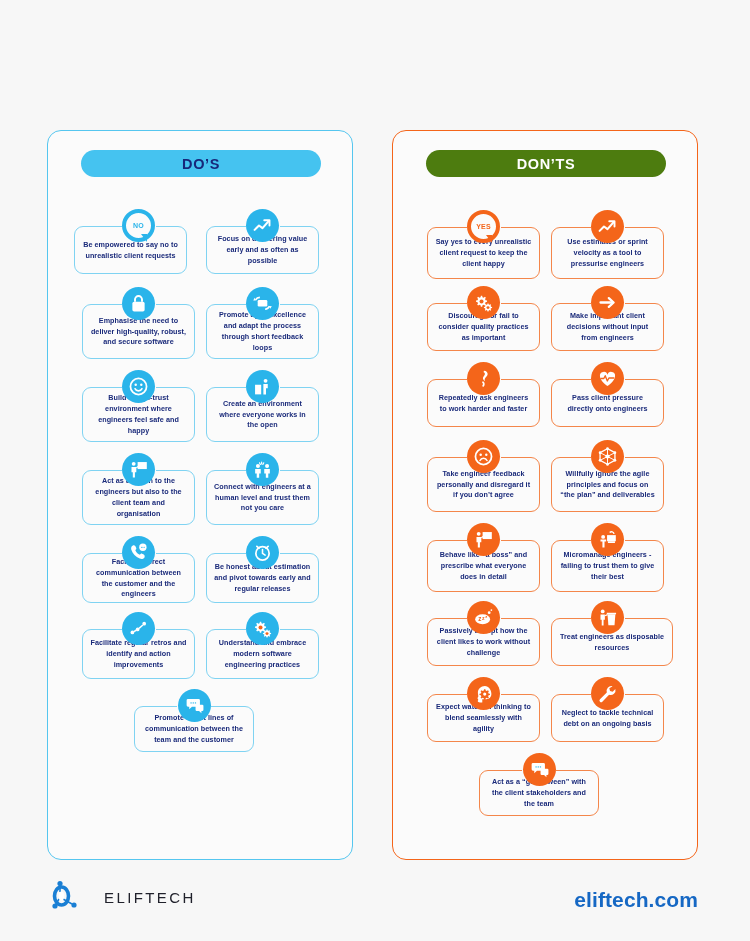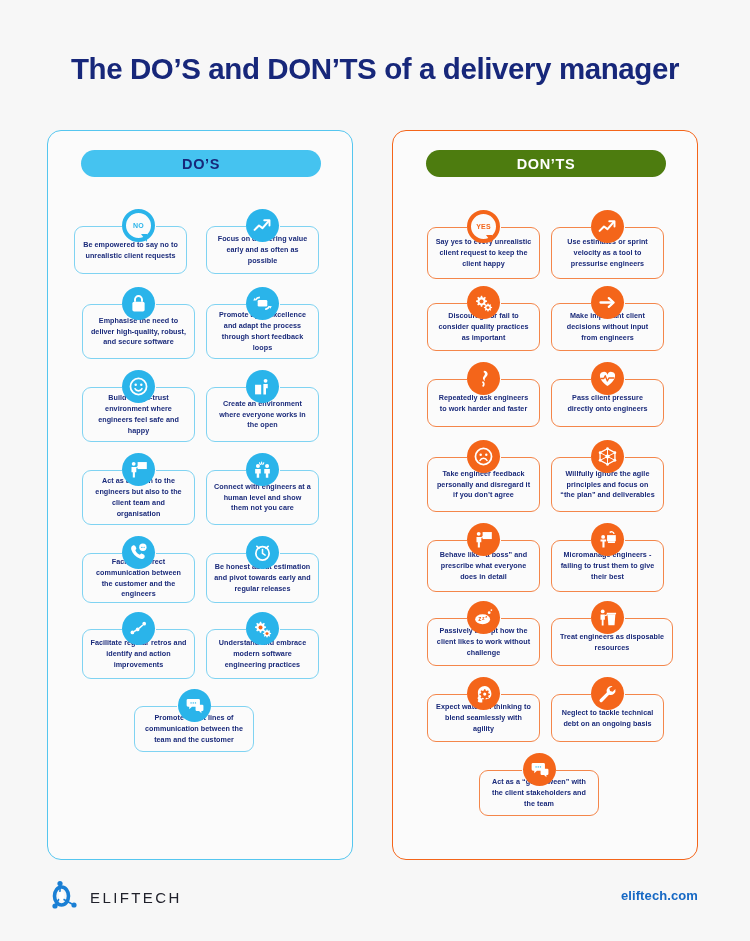--- a/index.html
+++ b/index.html
@@ -87,38 +87,37 @@
   .badge svg{display:block;}
   .badge .lbl{
     font-size:7px;font-weight:bold;letter-spacing:0.2px;
   }
   .badge.blue-ring .lbl{color:#2ab4ea;}
   .badge.orange-ring .lbl{color:#f4651a;}
 
   
   .footer-logo{
     position:absolute;left:52px;top:880px;
-    display:flex;align-items:center;gap:12px;
+    display:flex;align-items:center;gap:26px;
   }
   .footer-logo .word{
     font-size:15px;letter-spacing:2.4px;color:#20212b;
     font-family:"Liberation Sans", sans-serif;
   }
   .footer-url{
     position:absolute;right:52px;top:888px;
-    font-size:13px;font-weight:bold;color:#1668c4;
+    font-size:21px;font-weight:bold;color:#1668c4;
     letter-spacing:0.1px;
   }
 </style>
 </head>
 <body>
 
 <div class="page">
 
-  <div class="title">The DO’S and DON’TS of a delivery manager</div>
 
   <div class="panel dos">
     <div class="pill dos">DO’S</div>
     <div id="dos-cards">
         <div class="card" style="left: 26px; top: 95px; width: 113px; height: 48px;">
           <div class="txt">Be empowered to say no to unrealistic client requests</div>
         </div>
         <div class="badgemask" style="left: 73.5px; top: 93.5px; width: 34px;"></div>
         <div class="badge ring blue-ring" style="left: 74px; top: 78px;">
           <span class="lbl">NO</span>
@@ -186,21 +185,21 @@
         <div class="badgemask" style="left: 73.5px; top: 337.5px; width: 34px;"></div>
         <div class="badge blue" style="left: 74px; top: 322px;">
           <svg width="21" height="21" viewBox="0 0 24 24">
             <rect x="11" y="3.5" width="10.5" height="8" fill="#ffffff"></rect>
             <circle cx="6.5" cy="5.5" r="2.2" fill="#ffffff"></circle>
             <path d="M4 9 h5.5 v6 h-1.6 v6 h-2.4 v-6 h-1.5 z" fill="#ffffff"></path>
             <path d="M9.5 10 l3 -2" stroke="#ffffff" stroke-width="1.6"></path>
           </svg>
         </div>
         <div class="card" style="left: 158px; top: 339px; width: 113px; height: 55px;">
-          <div class="txt">Connect with engineers at a human level and show them not you care</div>
+          <div class="txt">Connect with engineers at a human level and trust them not you care</div>
         </div>
         <div class="badgemask" style="left: 197.5px; top: 337.5px; width: 34px;"></div>
         <div class="badge blue" style="left: 198px; top: 322px;">
           <svg width="21" height="21" viewBox="0 0 24 24">
             <circle cx="6.8" cy="8" r="2.3" fill="#ffffff"></circle>
             <path d="M3.6 11.5 h6.4 v5 h-1.8 v5 h-2.8 v-5 h-1.8 z" fill="#ffffff"></path>
             <circle cx="17.2" cy="8" r="2.3" fill="#ffffff"></circle>
             <path d="M14 11.5 h6.4 v5 h-1.8 v5 h-2.8 v-5 h-1.8 z" fill="#ffffff"></path>
             <path d="M11 3.4 v2.2 M8.6 4.4 l1 1.8 M13.4 4.4 l-1 1.8" stroke="#ffffff" stroke-width="1.3" stroke-linecap="round"></path>
           </svg>

